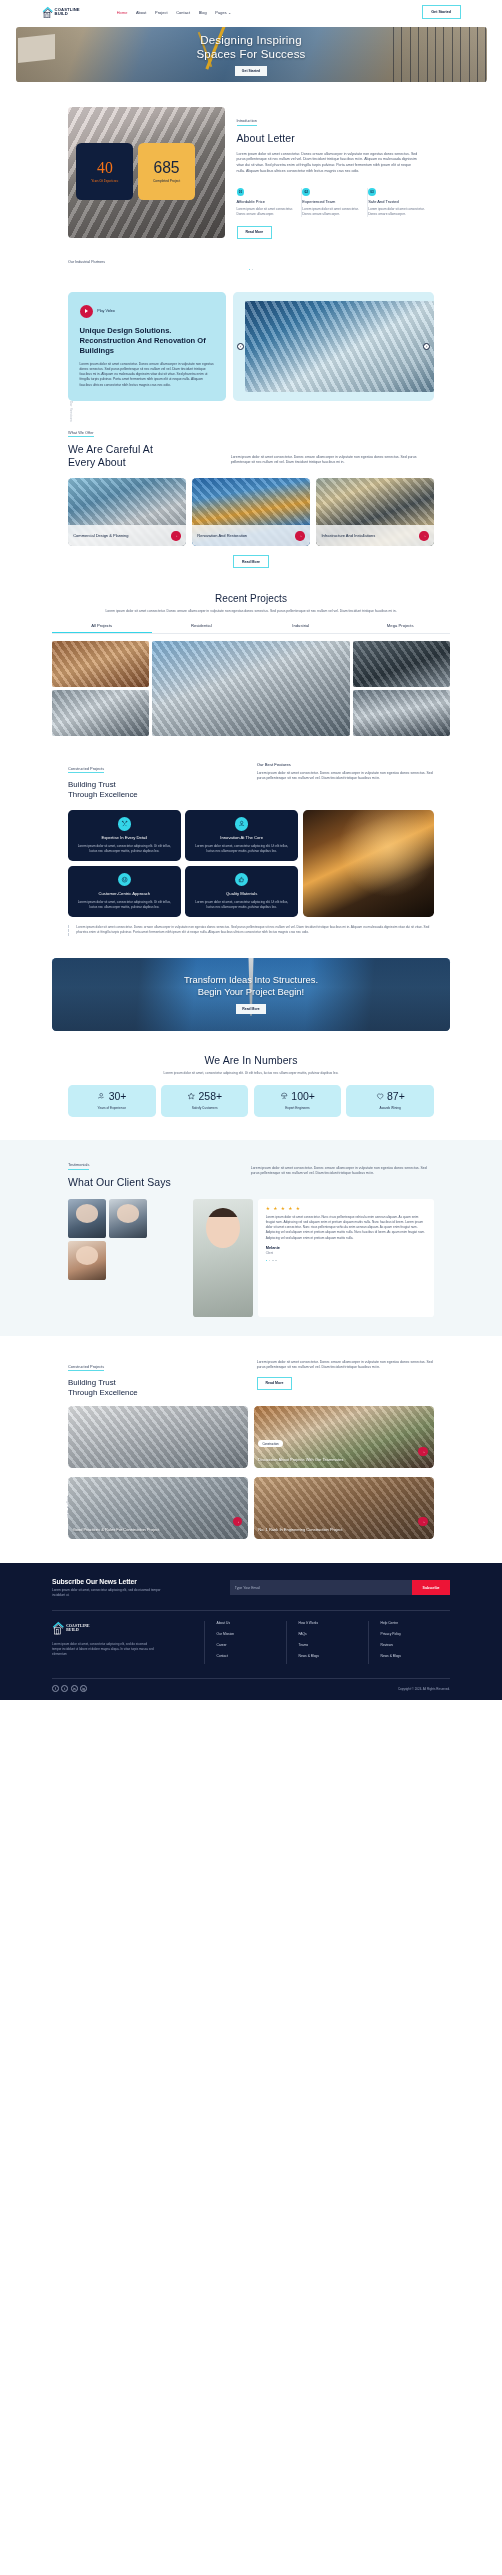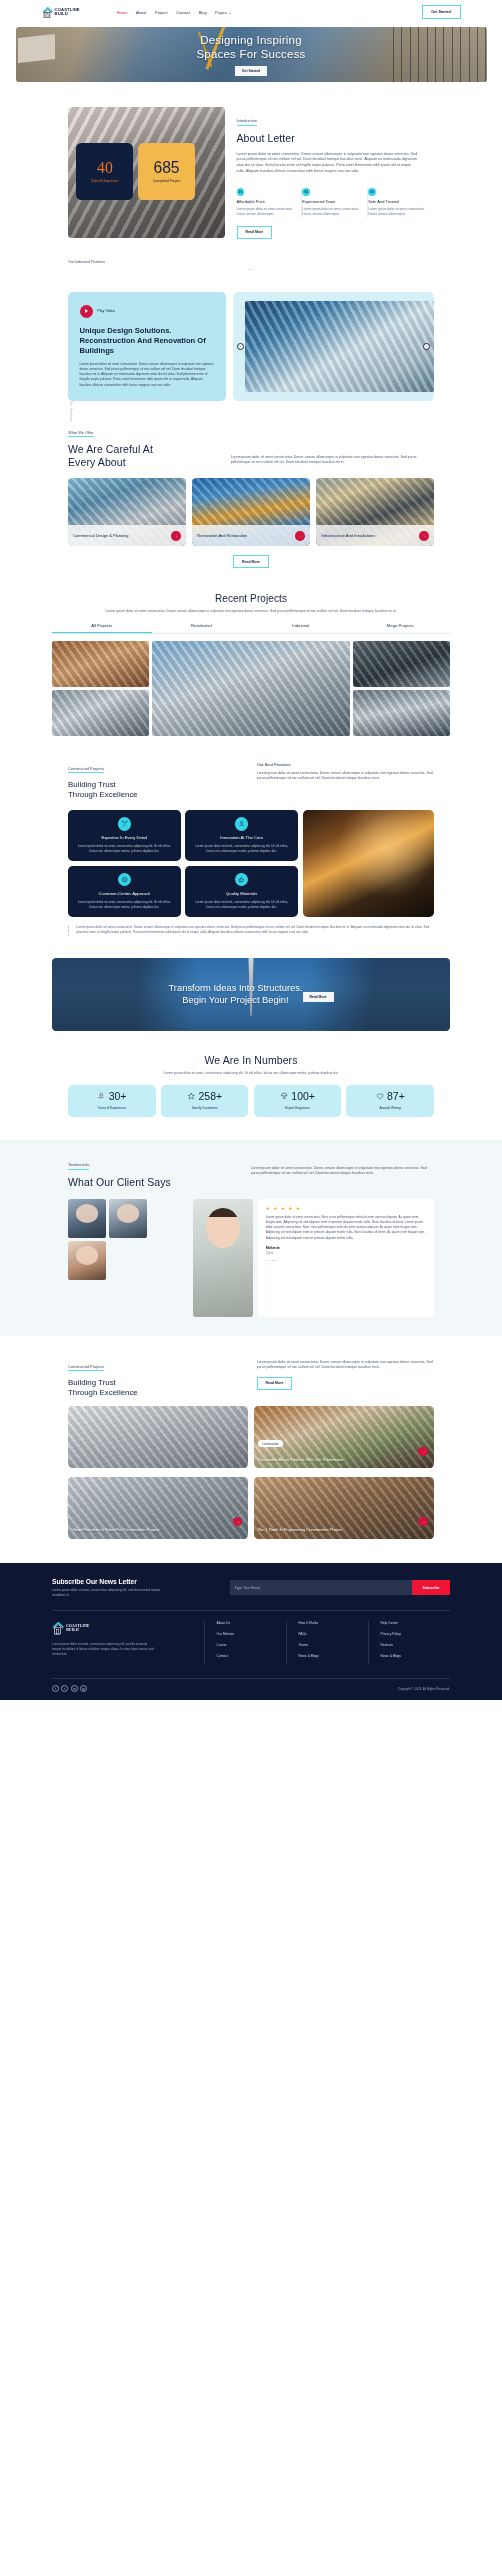--- a/index.html
+++ b/index.html
@@ -175,21 +175,21 @@
   .vline{ width:0.5px; align-self:stretch; border-left:0.5px dashed #c8cfd9; }
   .trust-foot p{ flex:1; font-size:3.2px; line-height:5.2px; color:#5a6579;}
 
   
   .cta{ margin-top:22px; height:73px; position:relative; border-radius:4.2px; overflow:hidden;
     background:linear-gradient(180deg,#2f75b8 0%,#3f86c6 40%,#2c5f91 100%);}
   .cta:after{content:"";position:absolute;inset:0;
     background:linear-gradient(95deg, rgba(25,35,50,.62) 0 22%, rgba(25,35,50,.12) 36%, rgba(25,35,50,.12) 64%, rgba(25,35,50,.62) 80%);}
   .cta-tower{position:absolute;left:50%;top:0;width:42px;height:58px;margin-left:-21px;
     background:linear-gradient(180deg,#e9edef,#9fabb3); clip-path:polygon(44% 0,56% 0,52% 100%,48% 100%);}
-  .cta-in{ position:absolute; inset:0; z-index:3; display:flex; flex-direction:row; align-items:center; justify-content:center;}
+  .cta-in{ position:absolute; inset:0; z-index:3; display:flex; flex-direction:column; align-items:center; justify-content:center;}
   .cta-h{ color:#fff; font-size:9.4px; line-height:12px; text-align:center; text-shadow:0 0.5px 2.1px rgba(0,0,0,.35);}
   .cta-btn{ margin-top:5.8px; background:#f2f6f8; border:none; color:#13203d; font-size:3.4px;
     font-weight:700; padding:3.1px 6.8px; cursor:pointer;}
 
   
   .numbers{ padding:23px 0 0; text-align:center;}
   .num-sub{ margin:4.2px auto 0; max-width:230px; font-size:3.3px; line-height:5.4px; color:#5a6579;}
   .num-row{ display:flex; gap:5.2px; margin-top:8.4px;}
   .num-card{ flex:1; background:#c4eef7; border-radius:4.7px; padding:6.8px 4.2px 7.9px;}
   .num-top{ display:flex; align-items:center; justify-content:center; gap:3.1px;}

